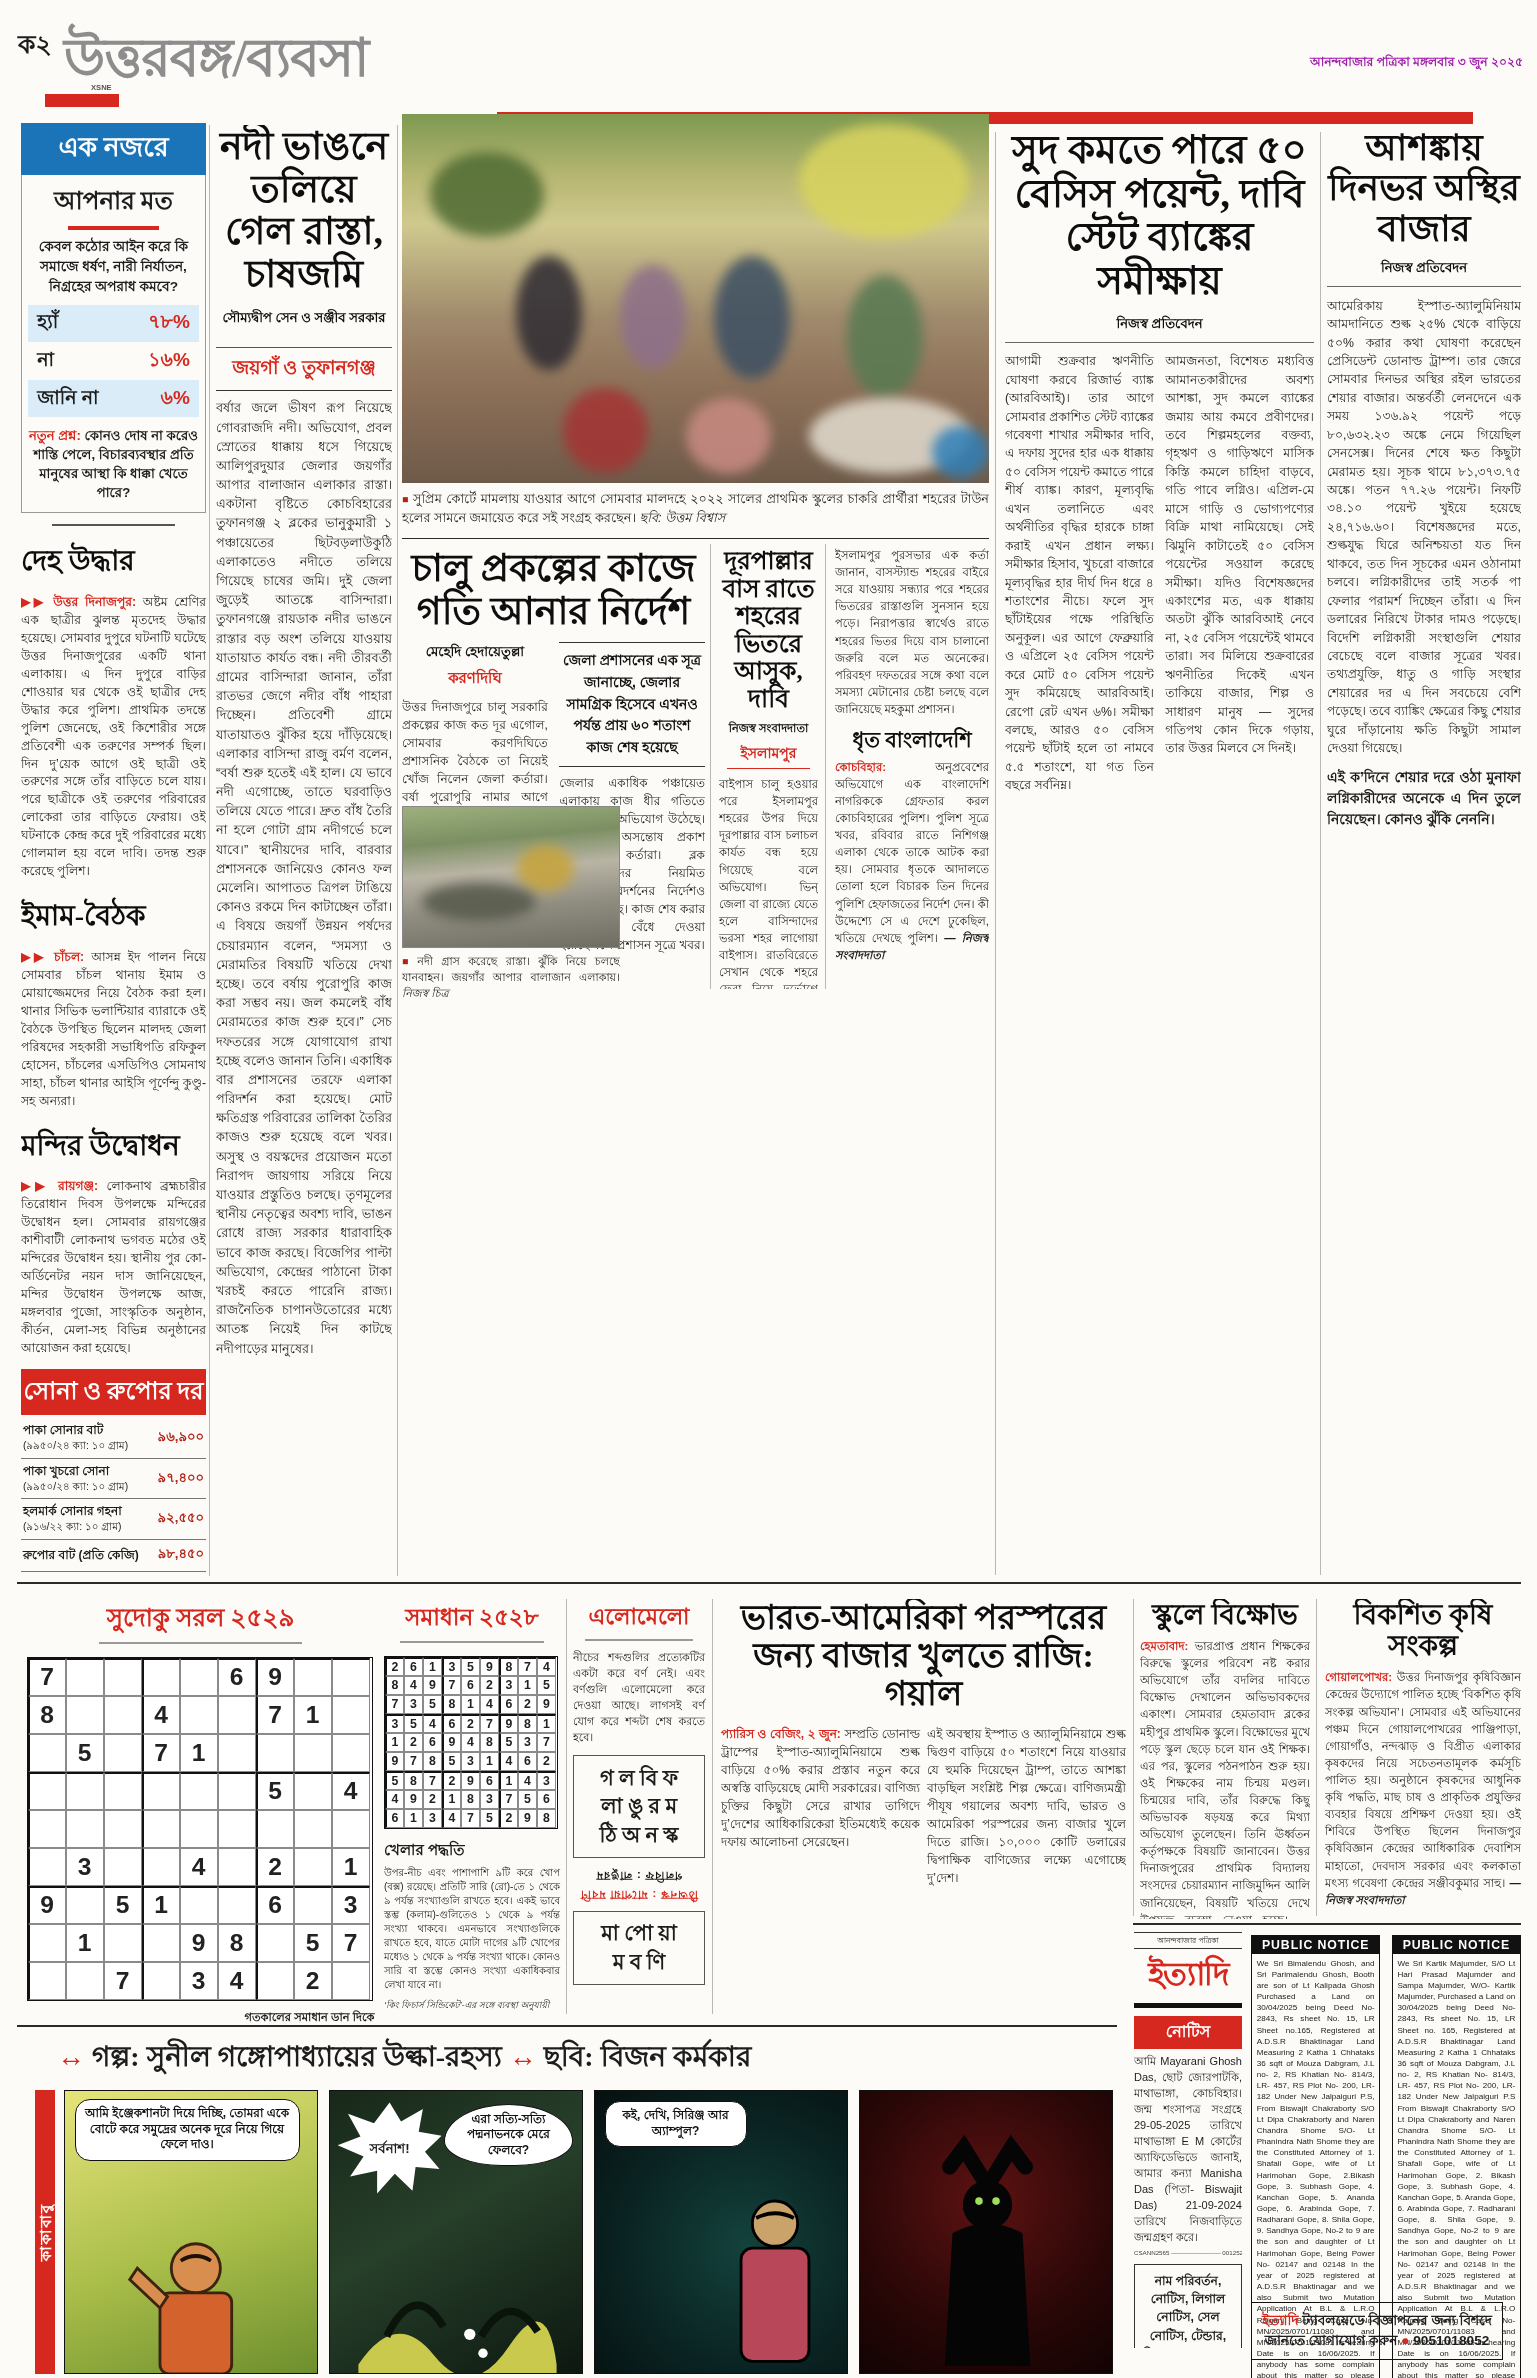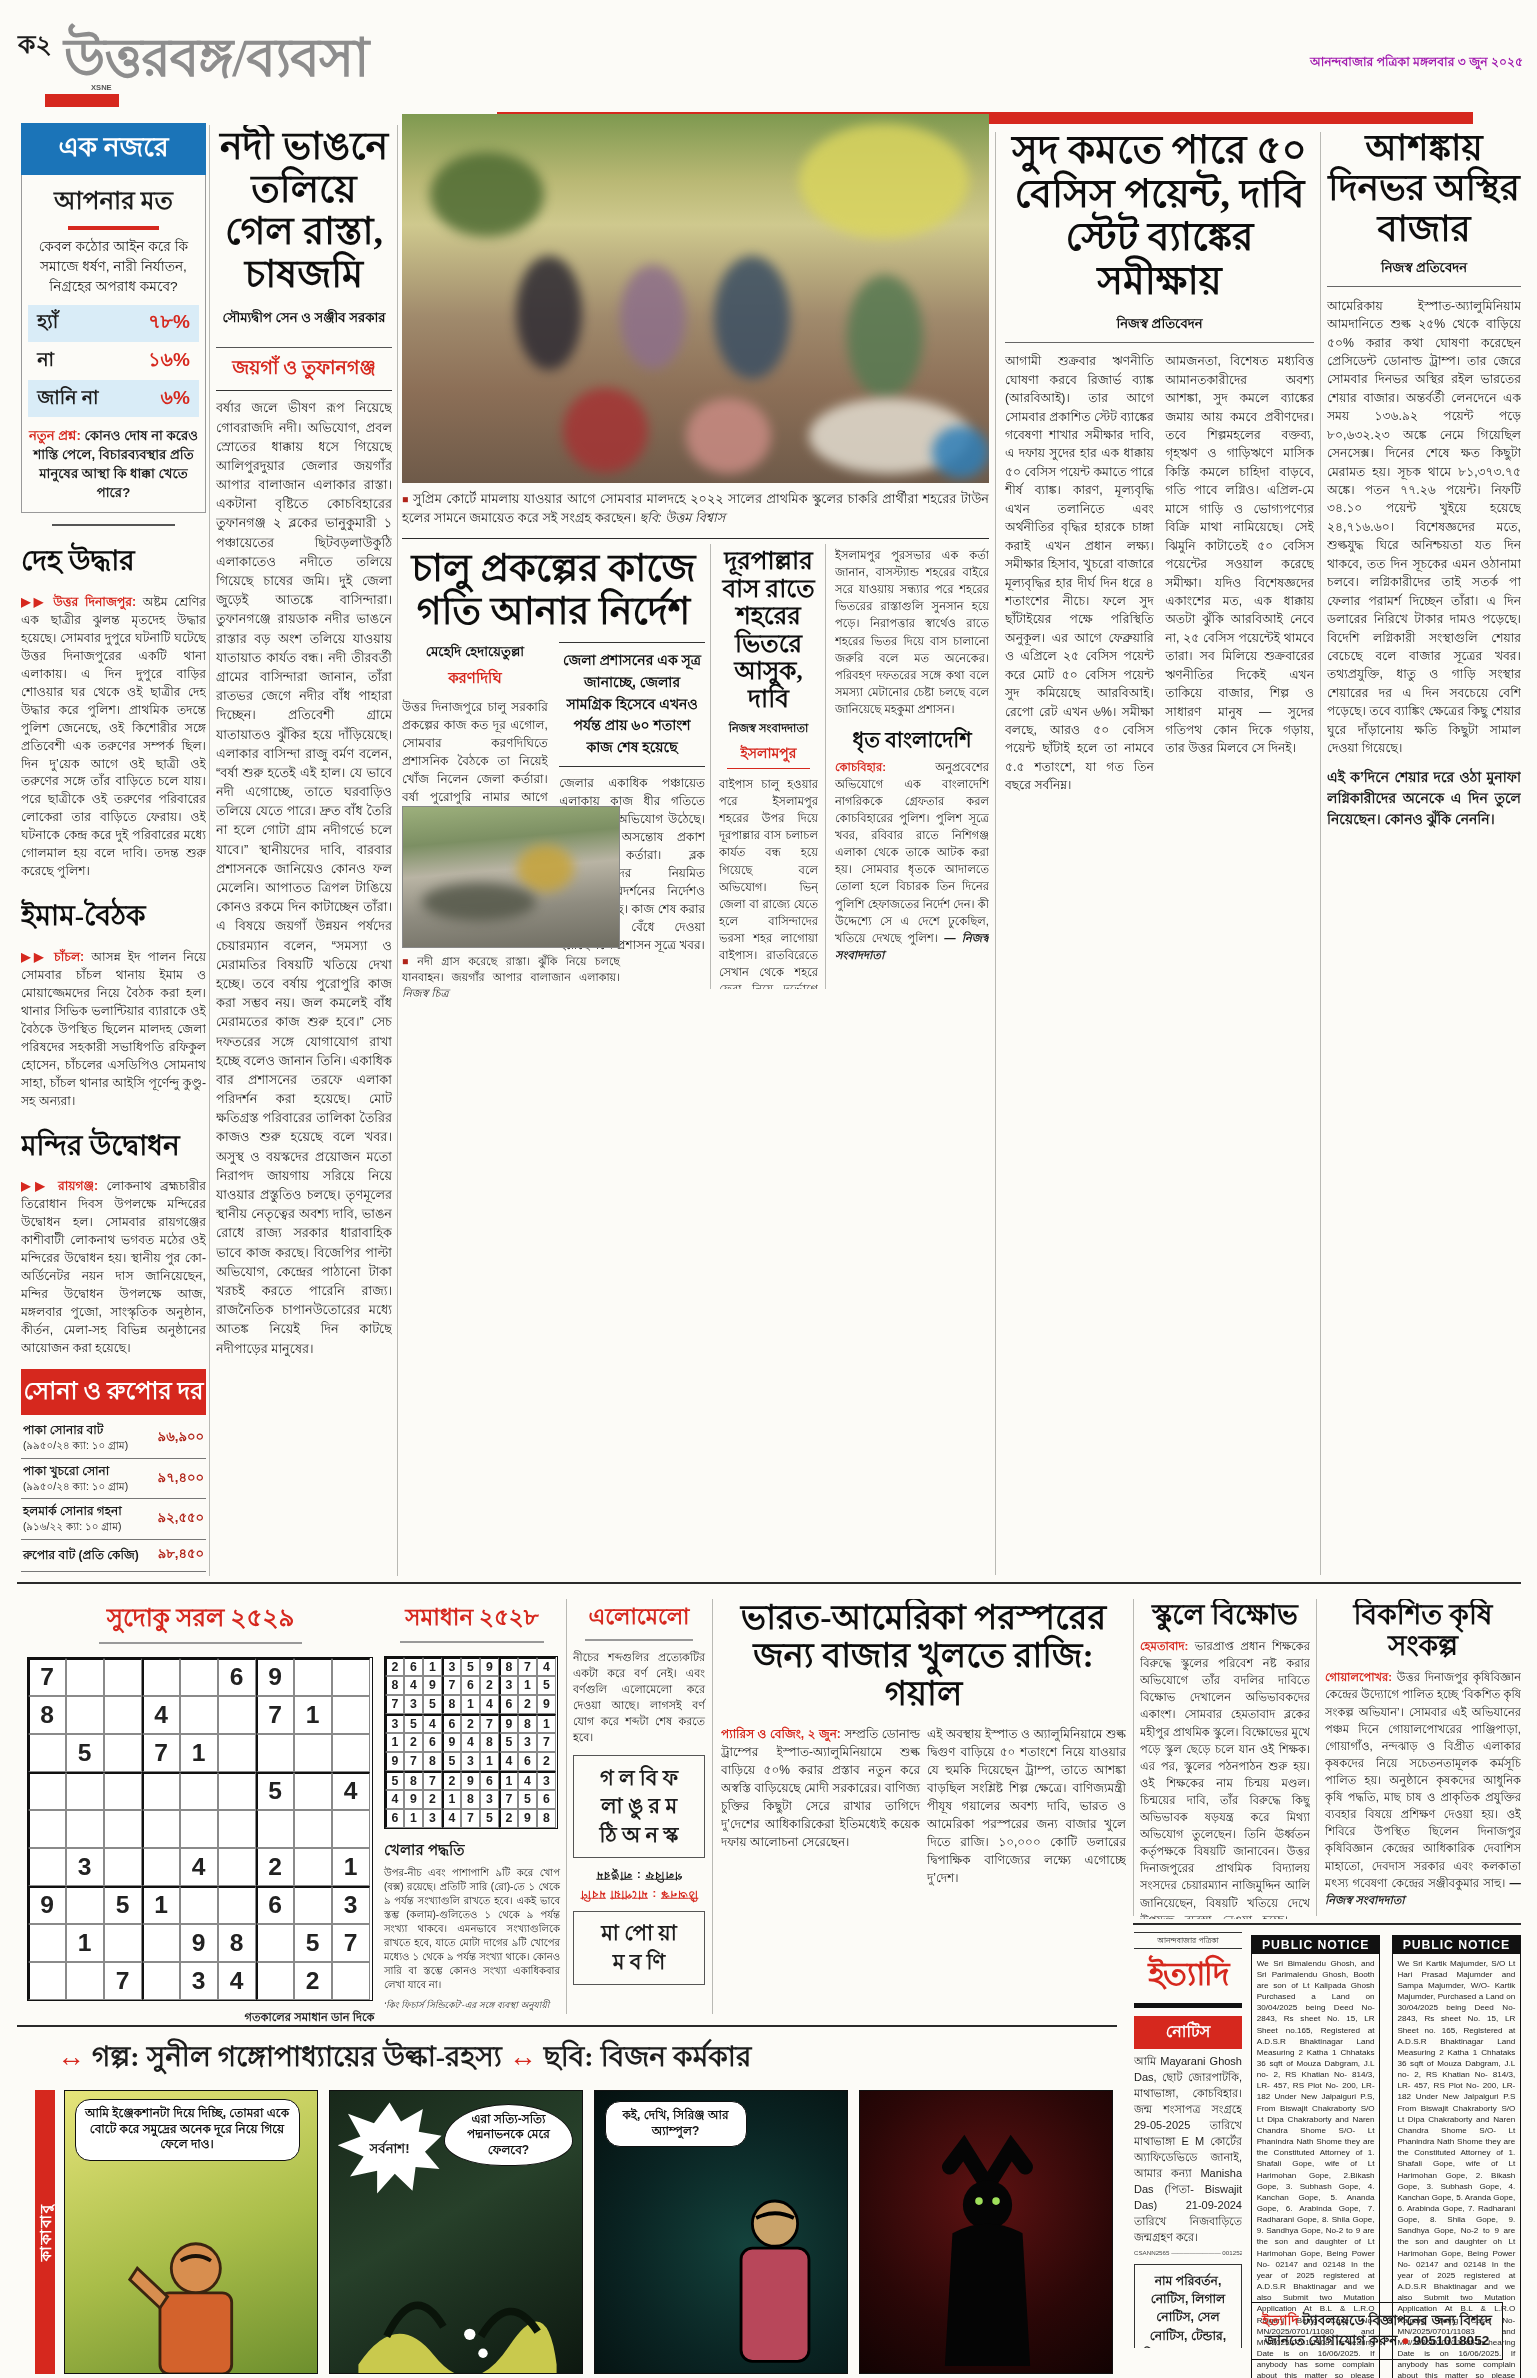--- a/index.html
+++ b/index.html
@@ -69,21 +69,21 @@
   <div class="v" style="left:1133px;top:1599px;height:317px"></div>
   <div class="v" style="left:1316px;top:1599px;height:317px"></div>
   <div class="hrule" style="left:1133px;top:1923px;width:388px;height:1.9px"></div>
   <div class="hrule" style="left:17px;top:2025px;width:1100px;height:1.9px"></div>
 
   <div class="abs" style="left:21px;top:123px;width:185px;height:1455px;overflow:hidden">
     <div class="redbox" style="background:var(--blue);font-size:26.5px;padding:3.8px 0">এক নজরে</div>
     <div style="border:0.9px solid #999;border-top:none;padding:7.6px 5.7px 9.5px">
       <div class="serif" style="font-size:24.6px;font-weight:bold;text-align:center">আপনার মত</div>
       <div style="width:91px;height:3.8px;background:var(--red);margin:3.8px auto 7.6px"></div>
-      <div style="font-size:13.7px;font-weight:normal;text-align:center;line-height:1.45">কেবল কঠোর আইন করে কি সমাজে ধর্ষণ, নারী নির্যাতন, নিগ্রহের অপরাধ কমবে?</div>
+      <div style="font-size:13.7px;font-weight:bold;text-align:center;line-height:1.45">কেবল কঠোর আইন করে কি সমাজে ধর্ষণ, নারী নির্যাতন, নিগ্রহের অপরাধ কমবে?</div>
       <div style="margin-top:7.6px">
           <div class="poll-row shade">
             <span class="pl">হ্যাঁ</span>
             <span class="pv">৭৮%</span>
           </div>
           <div class="poll-row">
             <span class="pl">না</span>
             <span class="pv">১৬%</span>
           </div>
           <div class="poll-row shade">

